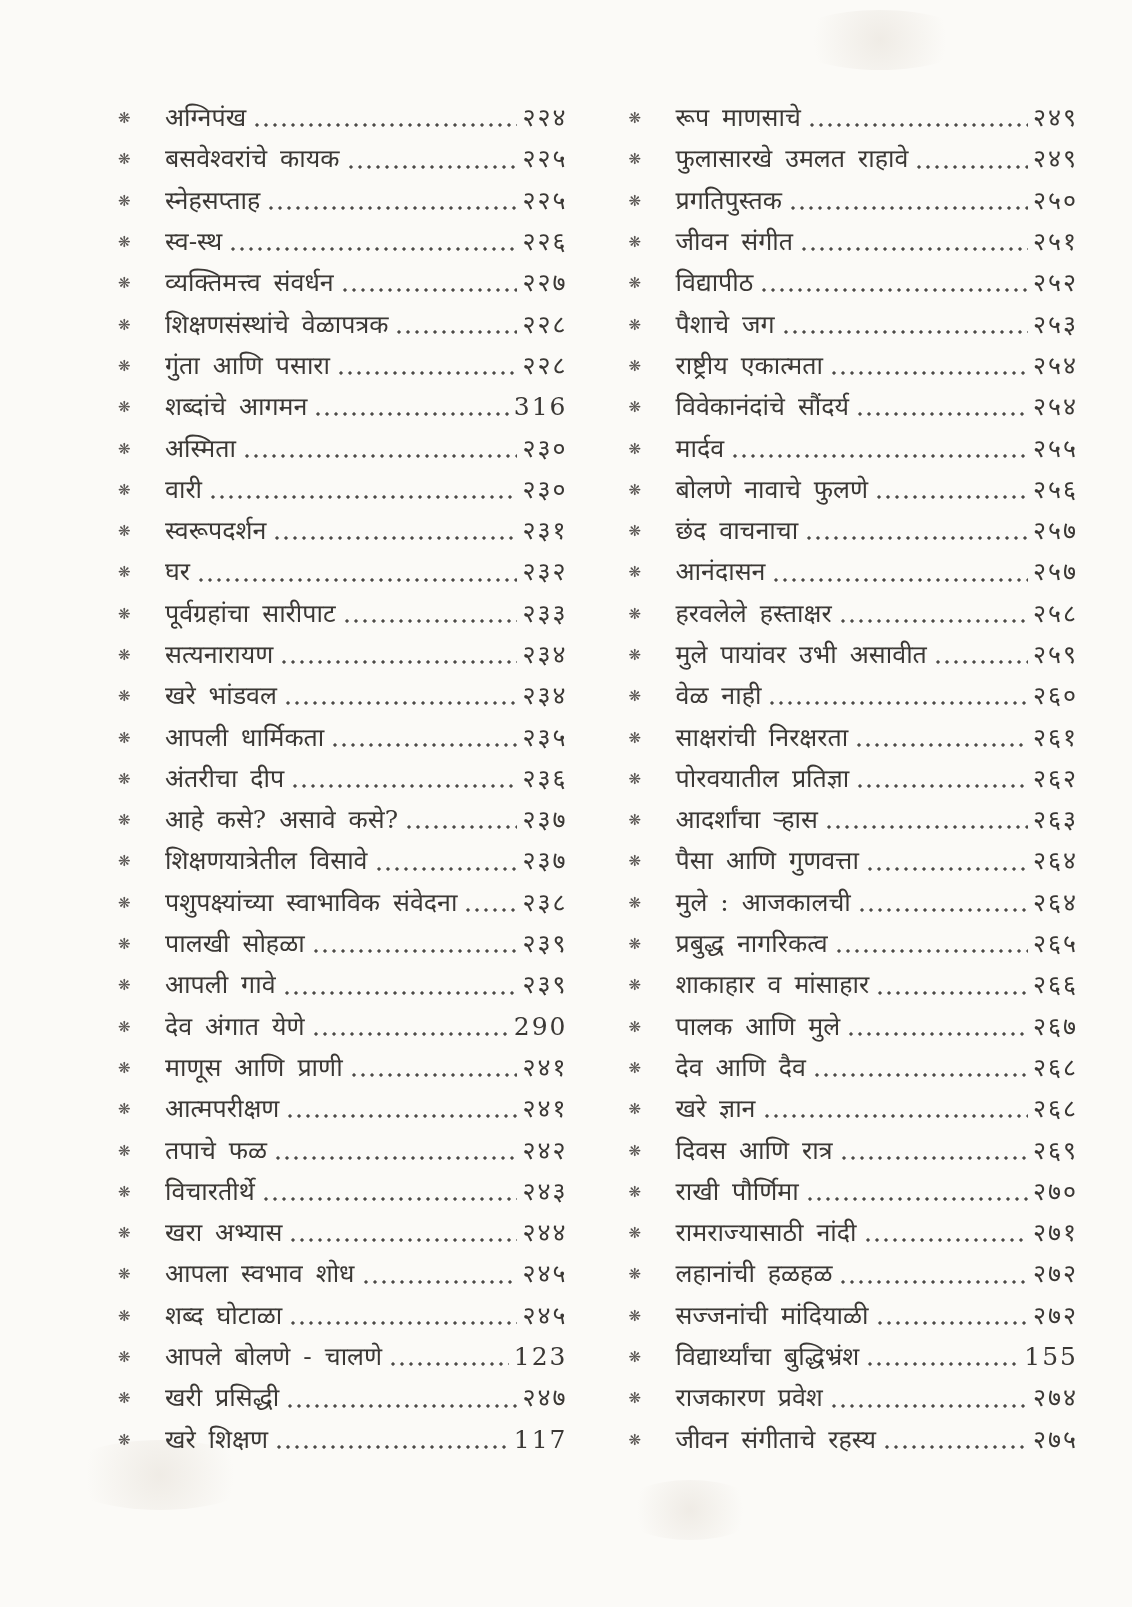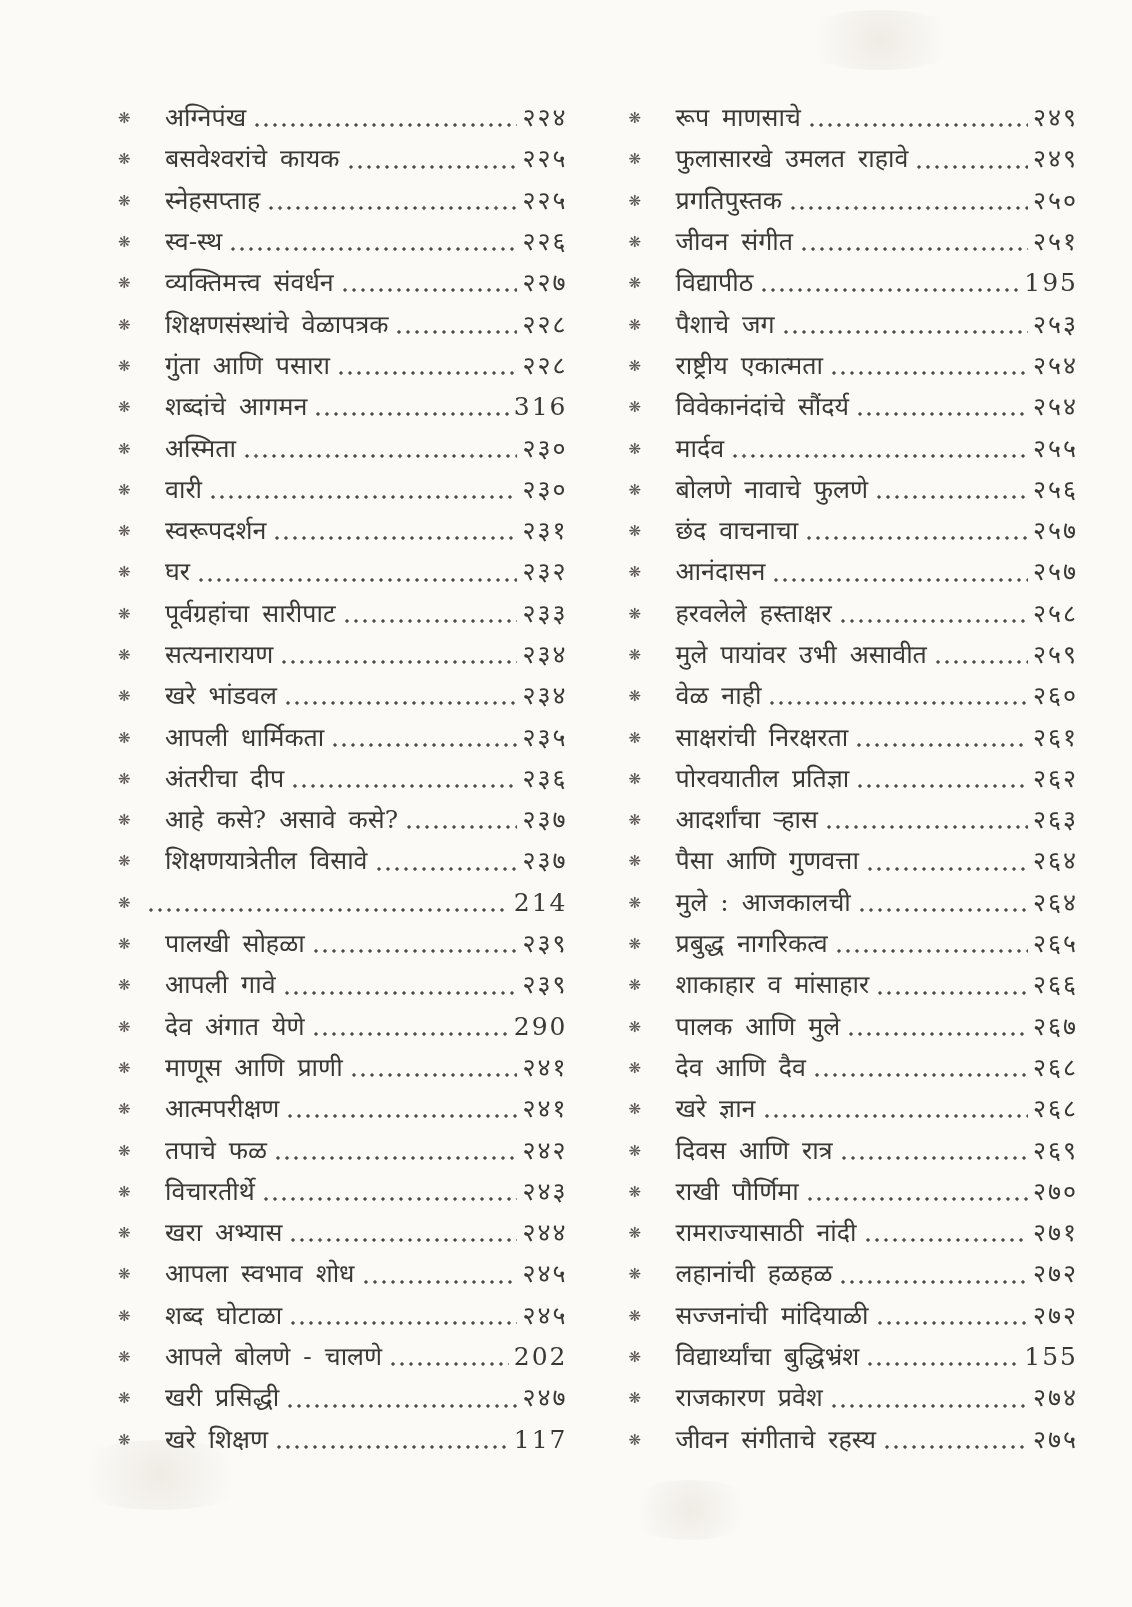--- a/index.html
+++ b/index.html
@@ -199,22 +199,23 @@
     <span class="pagenum">२३७</span>
   </div>
         <div class="row">
     <span class="bullet">❋</span>
     <span class="title">शिक्षणयात्रेतील विसावे</span>
     <span class="dots"></span>
     <span class="pagenum">२३७</span>
   </div>
         <div class="row">
     <span class="bullet">❋</span>
-    <span class="dots"></span>
-    <span class="pagenum">214</span>
+    <span class="title">पशुपक्ष्यांच्या स्वाभाविक संवेदना</span>
+    <span class="dots"></span>
+    <span class="pagenum">२३८</span>
   </div>
         <div class="row">
     <span class="bullet">❋</span>
     <span class="title">पालखी सोहळा</span>
     <span class="dots"></span>
     <span class="pagenum">२३९</span>
   </div>
         <div class="row">
     <span class="bullet">❋</span>
     <span class="title">आपली गावे</span>
@@ -266,21 +267,21 @@
         <div class="row">
     <span class="bullet">❋</span>
     <span class="title">शब्द घोटाळा</span>
     <span class="dots"></span>
     <span class="pagenum">२४५</span>
   </div>
         <div class="row">
     <span class="bullet">❋</span>
     <span class="title">आपले बोलणे - चालणे</span>
     <span class="dots"></span>
-    <span class="pagenum">202</span>
+    <span class="pagenum">123</span>
   </div>
         <div class="row">
     <span class="bullet">❋</span>
     <span class="title">खरी प्रसिद्धी</span>
     <span class="dots"></span>
     <span class="pagenum">२४७</span>
   </div>
         <div class="row">
     <span class="bullet">❋</span>
     <span class="title">खरे शिक्षण</span>
@@ -310,21 +311,21 @@
         <div class="row">
     <span class="bullet">❋</span>
     <span class="title">जीवन संगीत</span>
     <span class="dots"></span>
     <span class="pagenum">२५१</span>
   </div>
         <div class="row">
     <span class="bullet">❋</span>
     <span class="title">विद्यापीठ</span>
     <span class="dots"></span>
-    <span class="pagenum">195</span>
+    <span class="pagenum">२५२</span>
   </div>
         <div class="row">
     <span class="bullet">❋</span>
     <span class="title">पैशाचे जग</span>
     <span class="dots"></span>
     <span class="pagenum">२५३</span>
   </div>
         <div class="row">
     <span class="bullet">❋</span>
     <span class="title">राष्ट्रीय एकात्मता</span>

